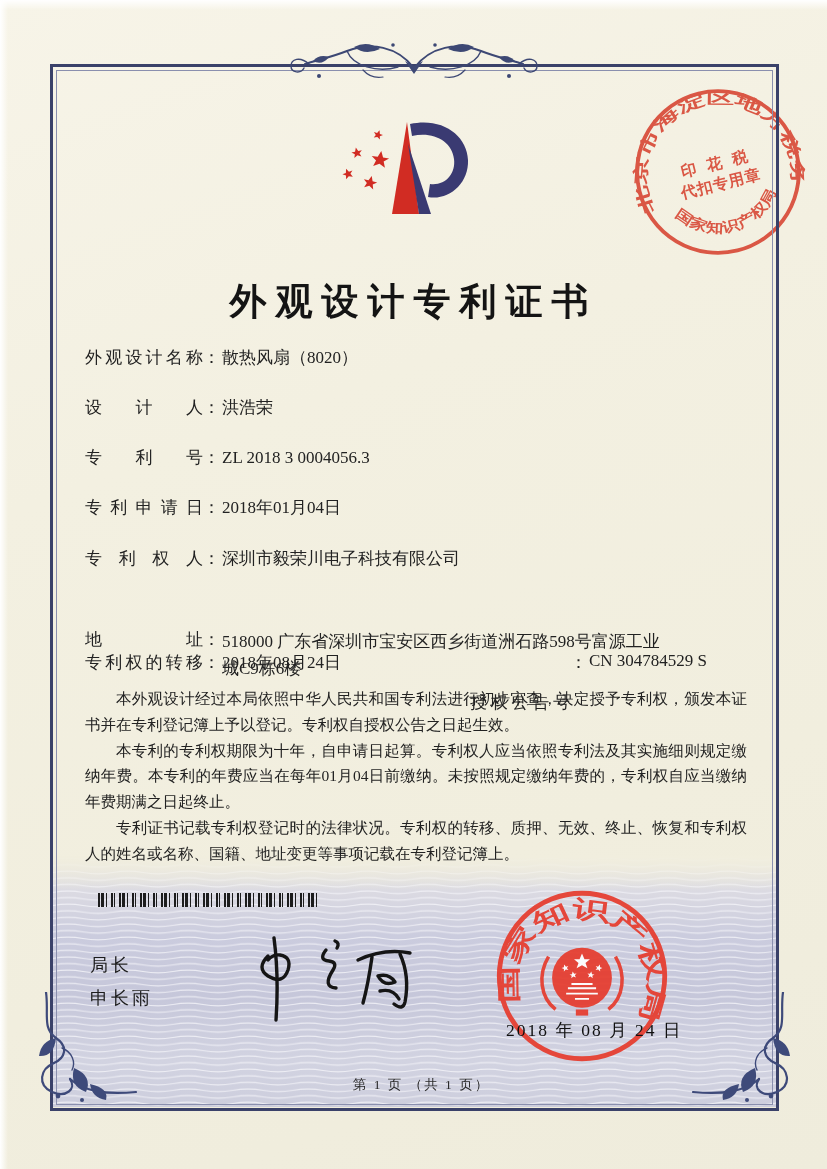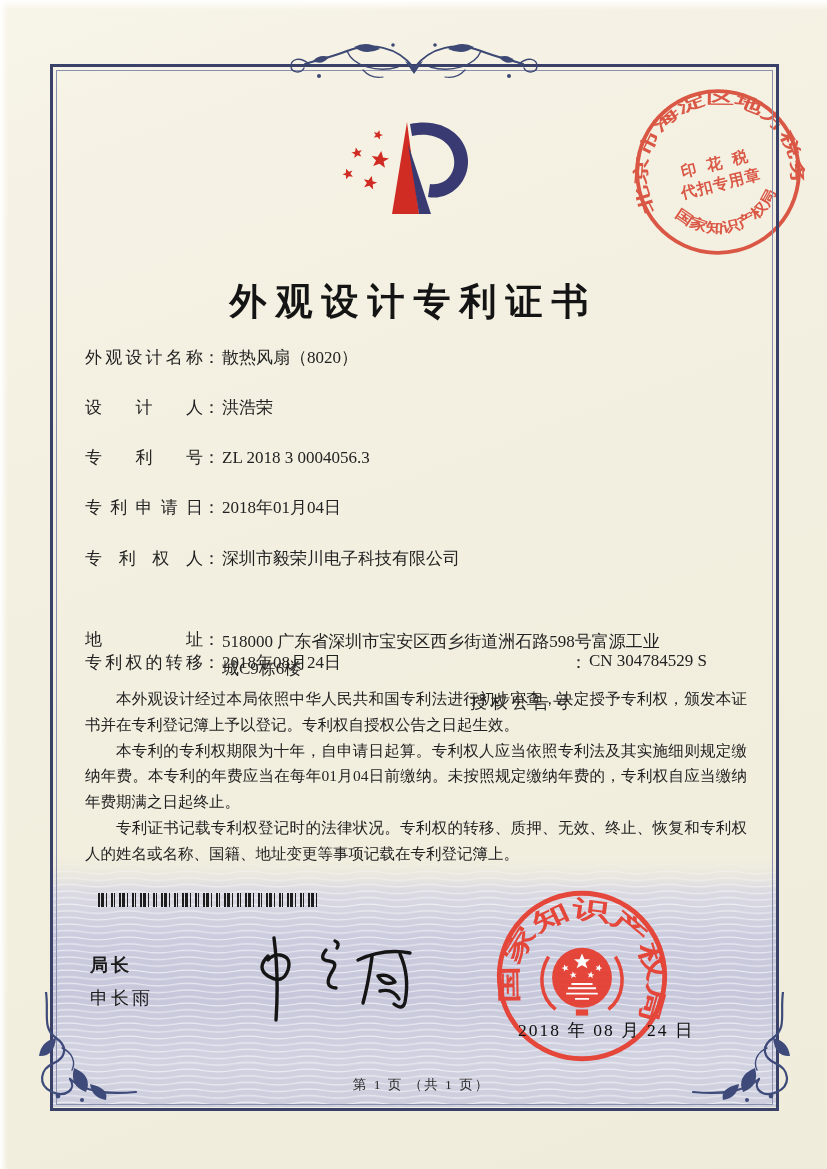--- a/index.html
+++ b/index.html
@@ -39,26 +39,26 @@
   .paras{position:absolute;left:85px;right:80px;top:686px;z-index:4;
     font-size:15.5px;line-height:25.8px;text-align:justify;}
   .paras p{margin:0;text-indent:2em;font-family:Liberation Serif, serif;}
   
   .barcode{position:absolute;left:98px;top:893px;width:220px;height:14px;z-index:4;
     background:repeating-linear-gradient(90deg,
       #1d1d1d 0 2px,transparent 2px 3px,#1d1d1d 3px 6px,transparent 6px 8px,
       #1d1d1d 8px 9px,transparent 9px 13px,#1d1d1d 13px 15px,transparent 15px 16px,
       #1d1d1d 16px 17px,transparent 17px 21px);}
   .director-label{position:absolute;left:90px;top:953px;font-size:18px;letter-spacing:3px;z-index:4;
-    font-family:"Liberation Sans","DejaVu Sans",sans-serif;font-weight:bold;color:#1c1c1c;}
+    font-family:"Liberation Sans","DejaVu Sans",sans-serif;font-weight:normal;color:#1c1c1c;}
   .director-name{position:absolute;left:90px;top:986px;font-size:18px;letter-spacing:3px;z-index:4;
     font-family:"Liberation Sans","DejaVu Sans",sans-serif;font-weight:normal;color:#1c1c1c;}
   .signature{position:absolute;left:238px;top:926px;z-index:4;}
   .seal{position:absolute;left:494px;top:888px;z-index:4;opacity:.93;}
-  .seal-date{position:absolute;left:506px;top:1018px;font-size:17.5px;letter-spacing:2px;z-index:5;color:#101010;margin-left:12px;}
+  .seal-date{position:absolute;left:506px;top:1018px;font-size:17.5px;letter-spacing:2px;z-index:5;color:#101010;}
   .footer{position:absolute;left:8px;width:100%;top:1076px;text-align:center;
     font-size:13.5px;letter-spacing:2px;z-index:4;color:#2a2a2a;}
   
   .logo{position:absolute;left:340px;top:116px;z-index:4;}
   .tax-stamp{position:absolute;left:632px;top:86px;z-index:5;transform:rotate(-14deg);opacity:.92;}
   .ornament-top{position:absolute;left:50%;top:36px;transform:translateX(-50%);z-index:7;}
   .corner-bl{position:absolute;left:32px;top:992px;z-index:7;}
   .corner-br{position:absolute;right:30px;top:992px;z-index:7;transform:scaleX(-1);}
   .hidden-defs{position:absolute;width:0;height:0;overflow:hidden;}
 </style>

